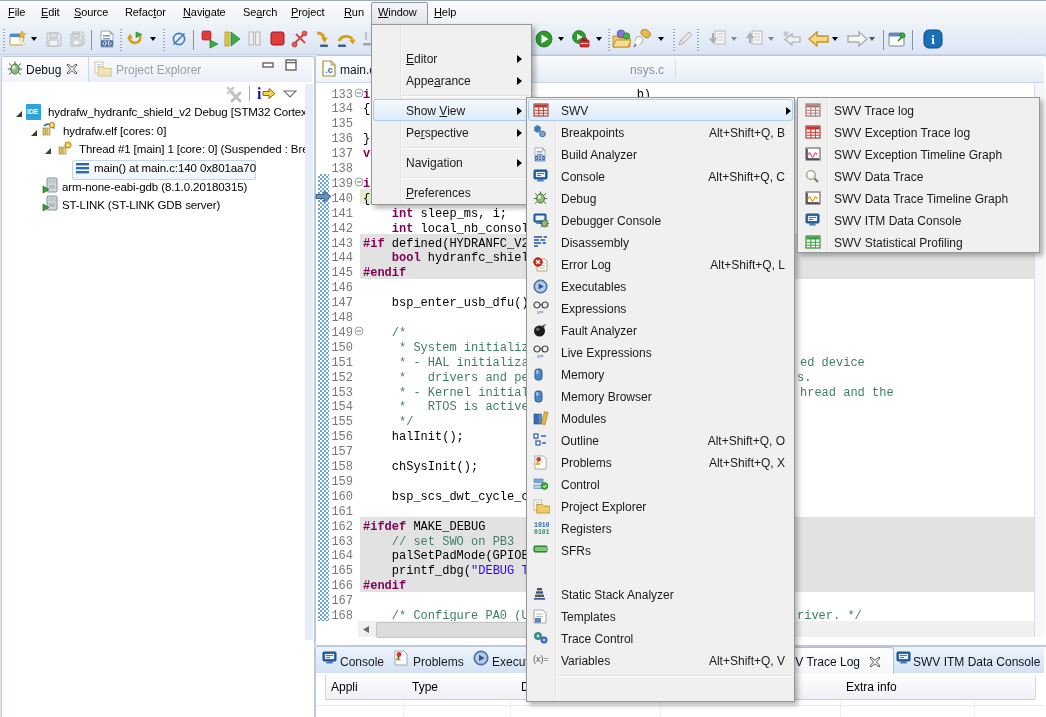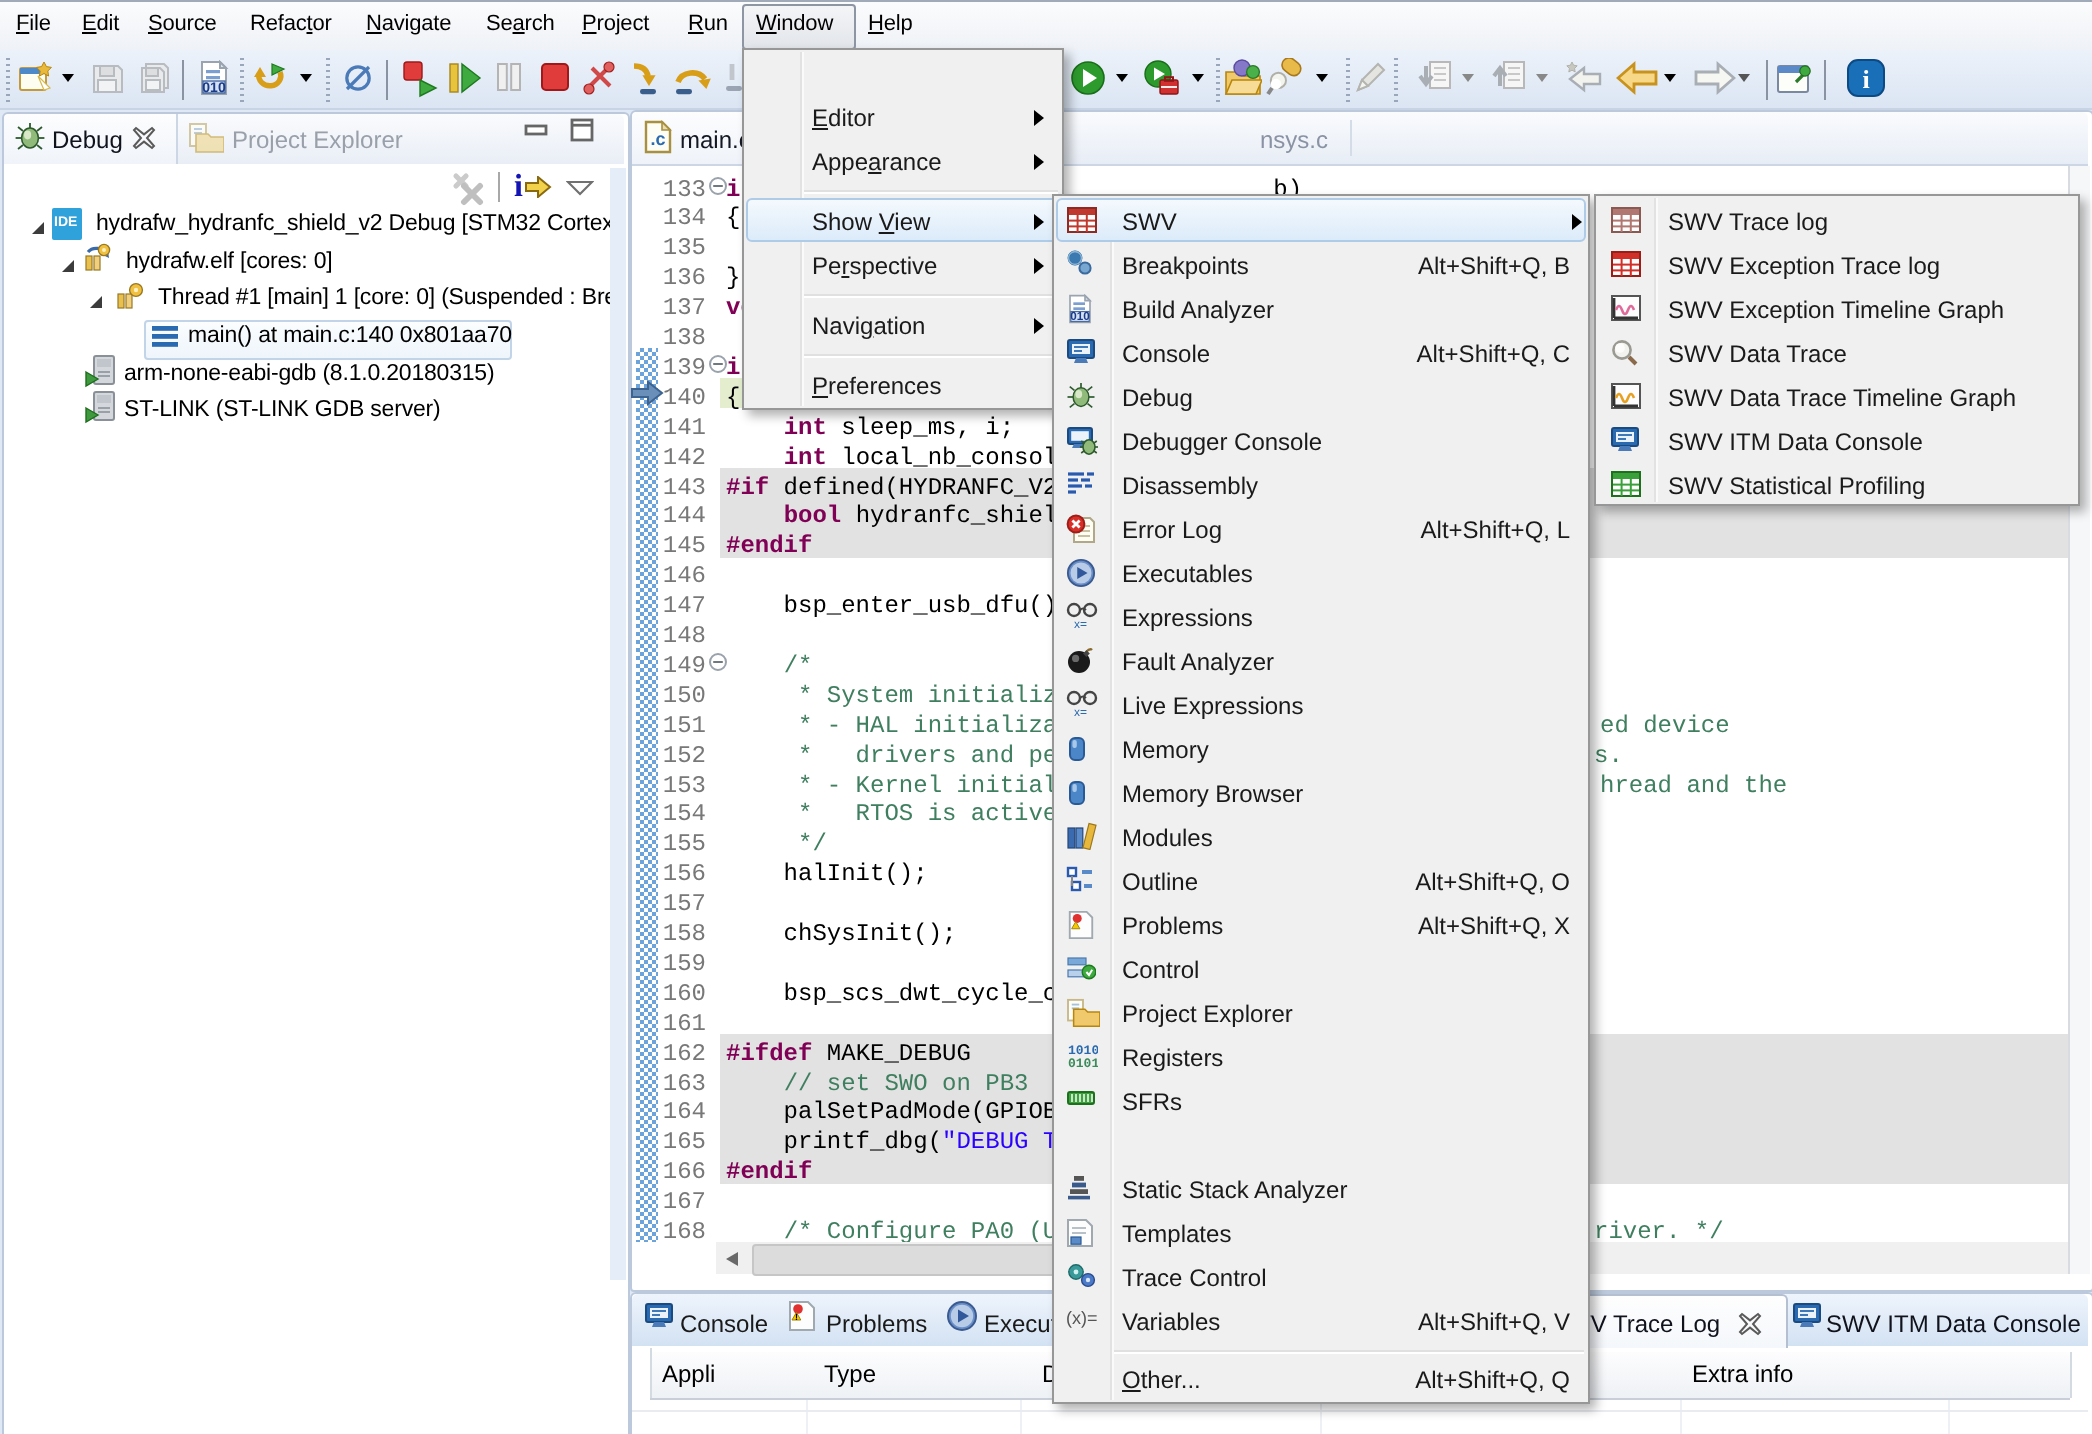--- a/index.html
+++ b/index.html
@@ -743,24 +743,20 @@
         <span class="t" style="left:34px">Trace Control</span>
       </div>
 <div class="mi" style="top:552px">
         <span style="position:absolute;left:6px;top:3px"><svg width="20" height="11" viewBox="0 0 20 11">
             <text x="0" y="9" font-size="9" fill="#555" font-family="Liberation Sans">(x)=</text>
           </svg></span>
         <span class="t" style="left:34px">Variables</span>
         <span class="sc">Alt+Shift+Q, V</span>
       </div>
 <div class="sep" style="left:30px;right:2px;top:577px"></div>
-<div class="mi" style="top:581px">
-        <span class="t" style="left:34px"><u>O</u>ther...</span>
-        <span class="sc">Alt+Shift+Q, Q</span>
-      </div>
 </div>
 
 <div class="a menu" style="left:797px;top:97px;width:241px;height:154px;z-index:12" id="swvmenu">
 <div class="gut" style="left:29px"></div>
 <div class="mi" style="top:2px">
         <span style="position:absolute;left:7px;top:3px"><svg width="16" height="14" viewBox="0 0 16 14">
             <rect x="1" y="1" width="14" height="12" fill="#fdfdfd" stroke="#8a5a52"></rect>
             <rect x="1.5" y="1.5" width="13" height="3" fill="#b07870"></rect>
             <g stroke="#b07870" stroke-width="1">
               <line x1="5.8" y1="2" x2="5.8" y2="13"></line>

